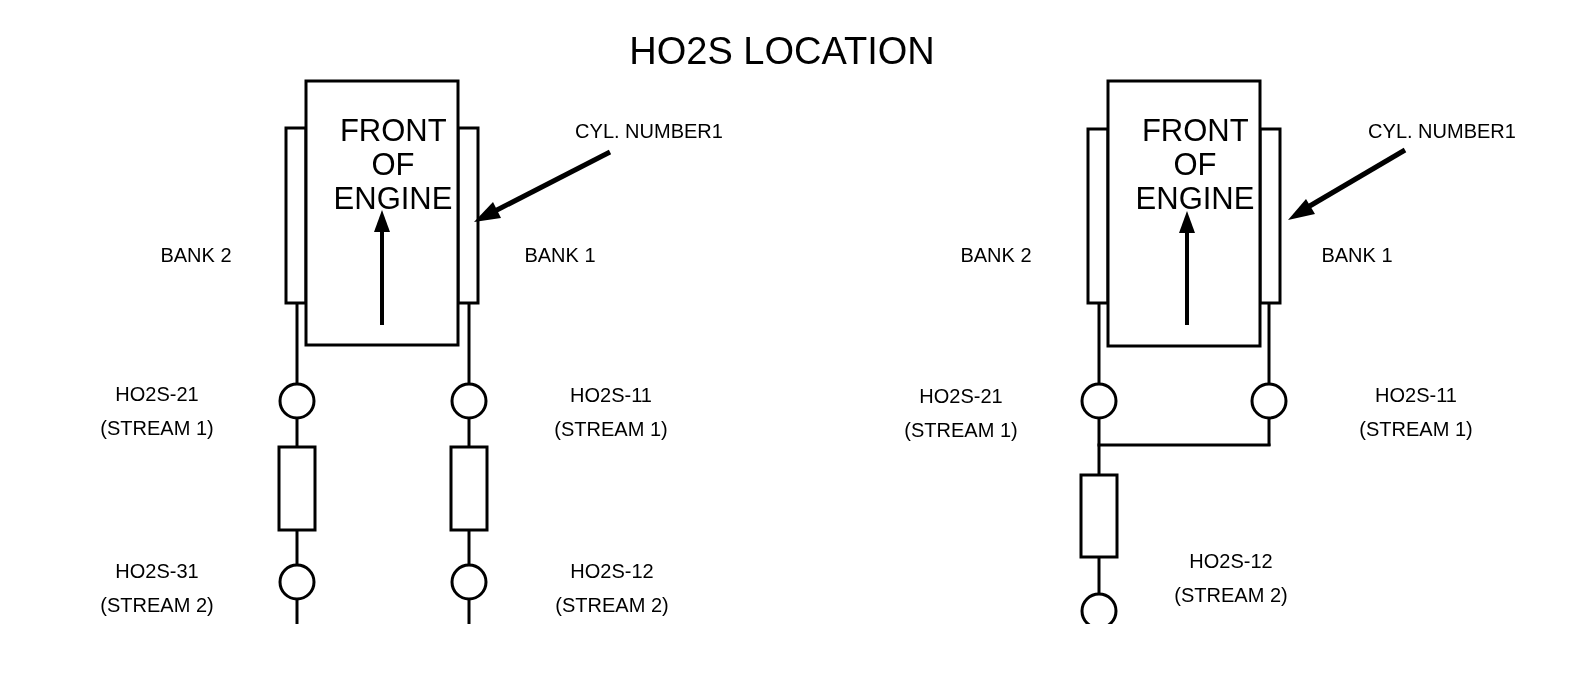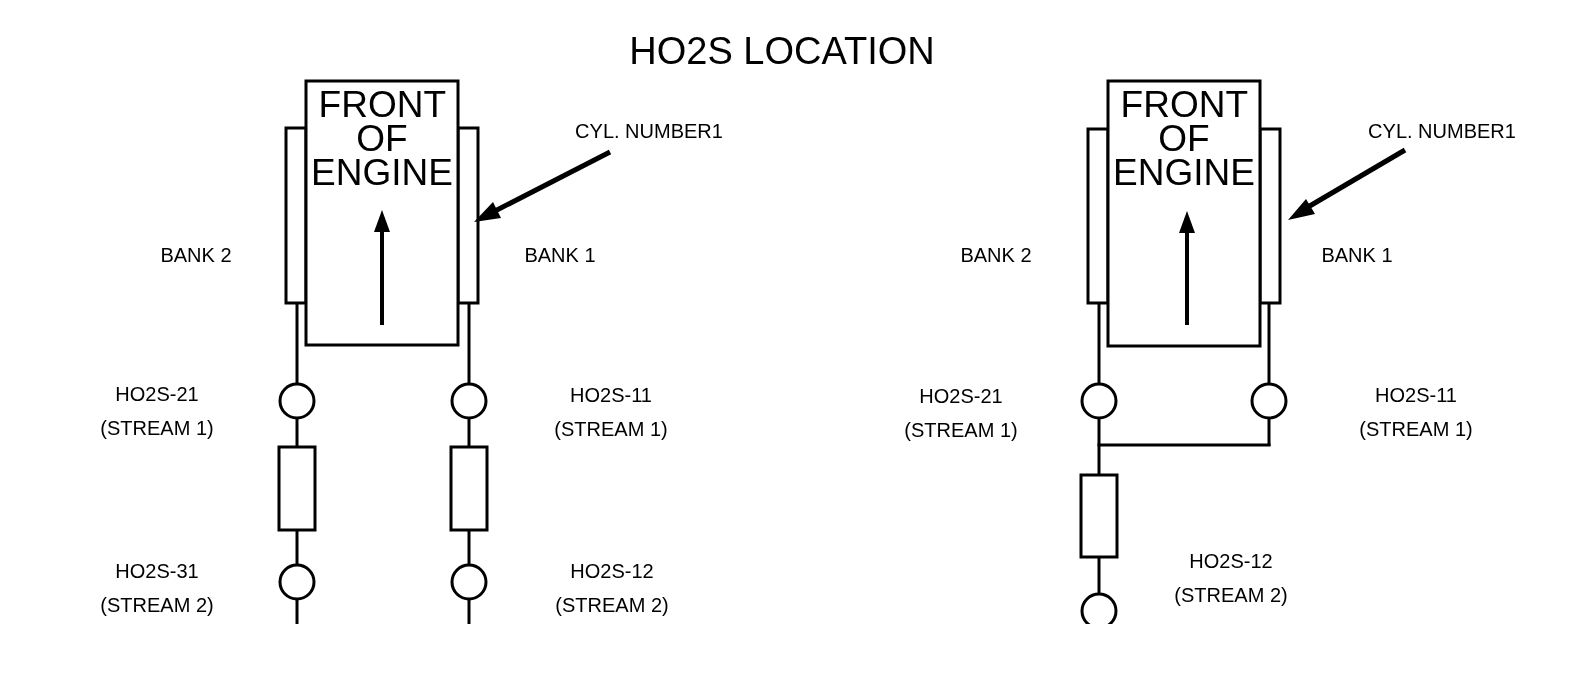--- a/index.html
+++ b/index.html
@@ -29,23 +29,23 @@
   .title {
     position: absolute;
     left: 532px; top: 31px; width: 500px;
     text-align: center;
     font-size: 38px; line-height: 40px;
     white-space: nowrap;
   }
   .engine-text {
     position: absolute;
     width: 152px;
-    top: 88px;
+    top: 114px;
     text-align: center;
-    font-size: 37px; line-height: 34px;
+    font-size: 31px; line-height: 34px; padding-left: 11px;
   }
   .fignum {
     position: absolute;
     left: 14px; top: 650px;
     font-size: 34px; line-height: 36px;
     white-space: nowrap;
     margin-top: 36px;
   }
 </style>
 </head>

